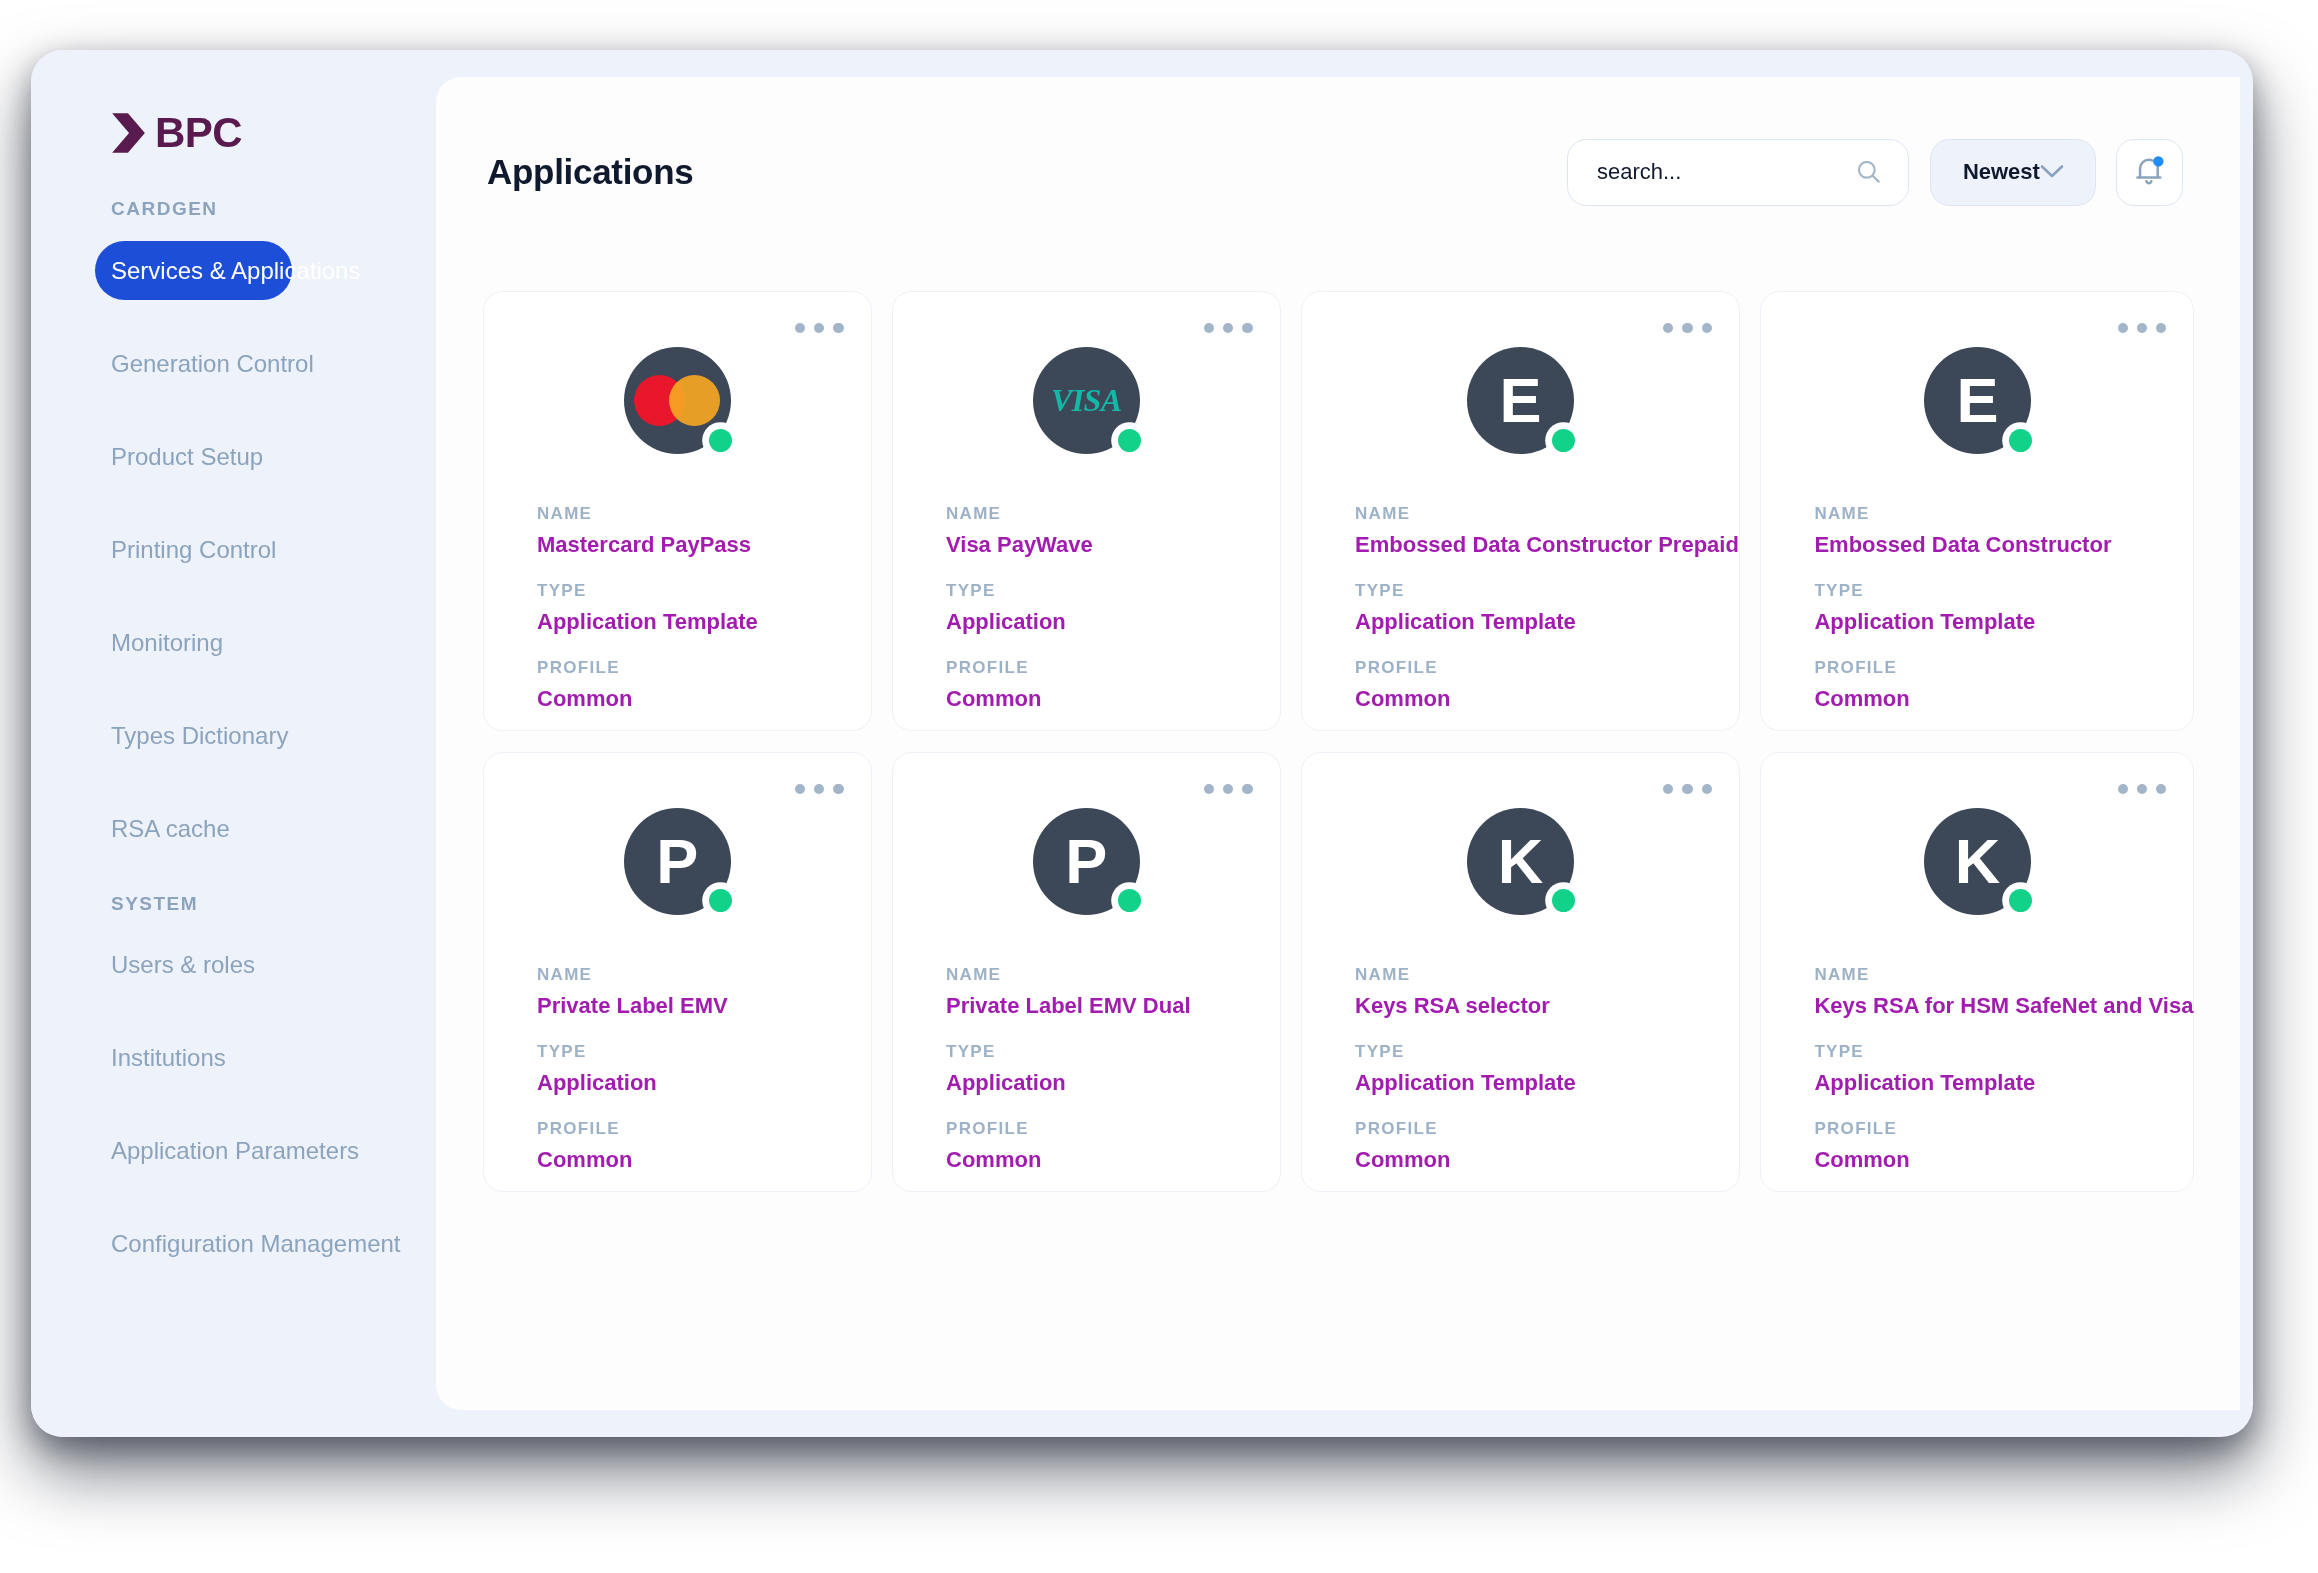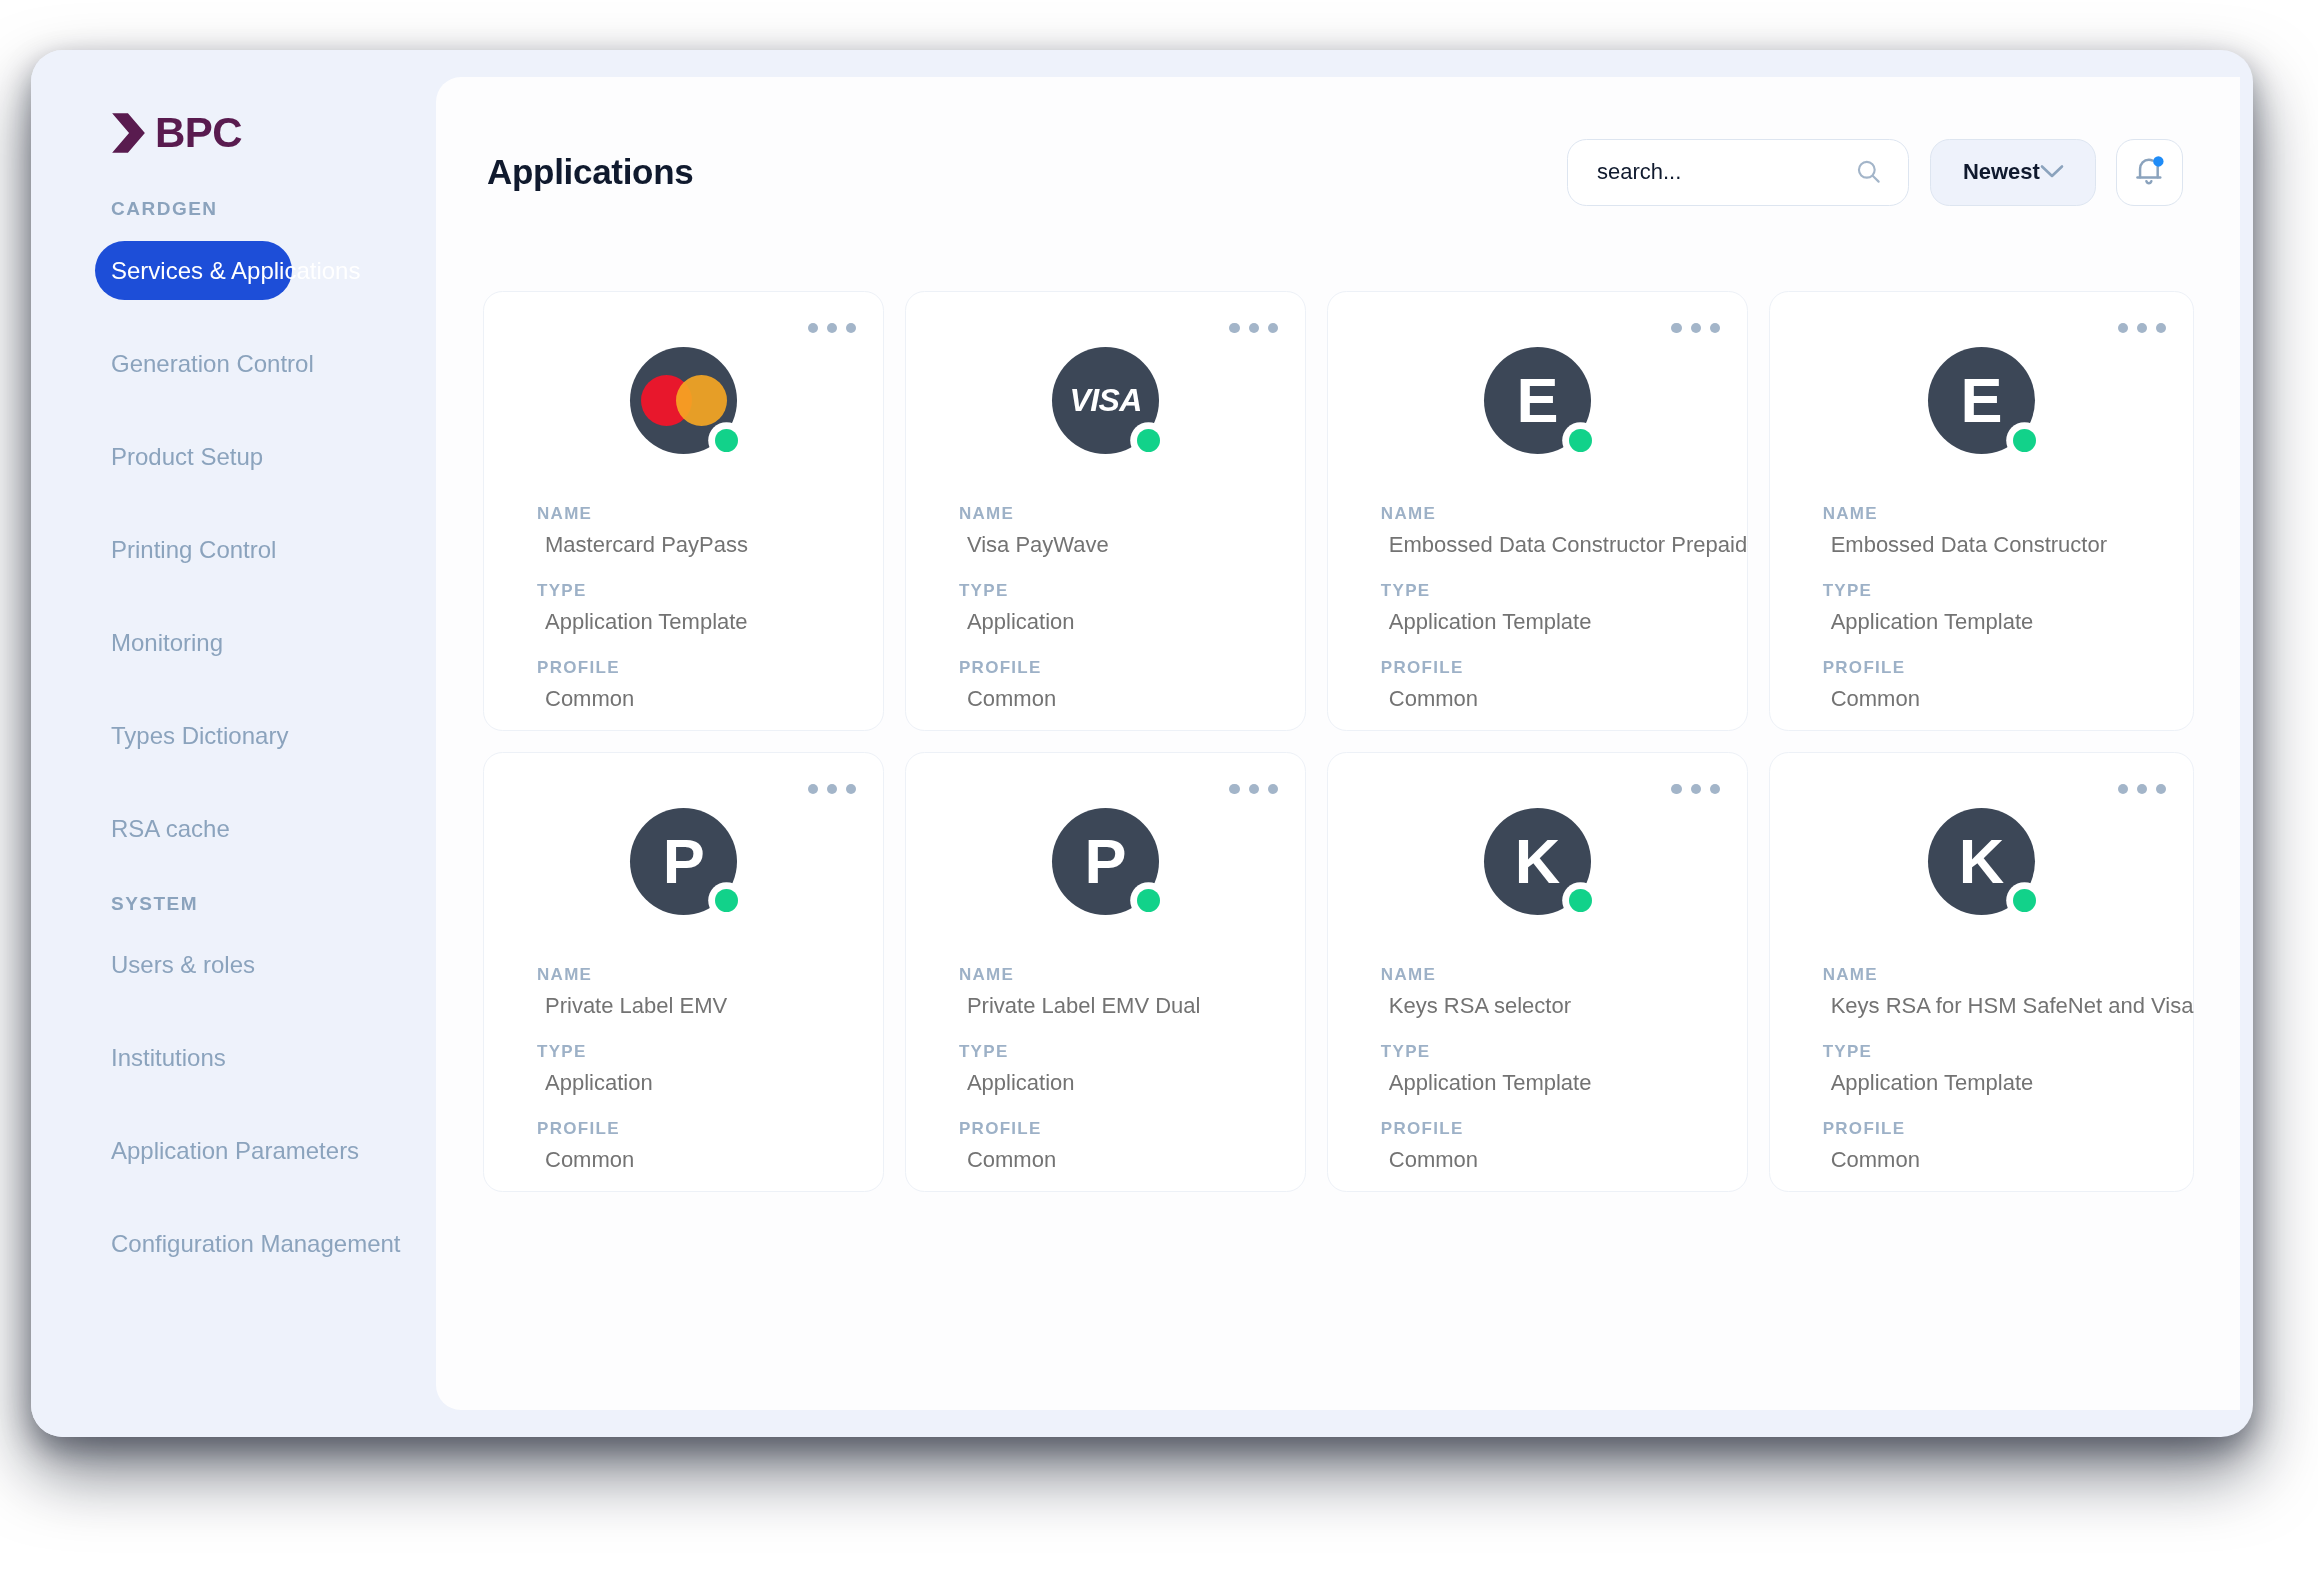--- a/index.html
+++ b/index.html
@@ -246,44 +246,43 @@
 
   
   .mc-logo { position: relative; width: 86px; height: 51px; }
   .mc-logo .c {
     position: absolute; top: 0; width: 51px; height: 51px; border-radius: 50%;
   }
   .mc-logo .red { left: 0; background: #e8172c; }
   .mc-logo .yel { right: 0; background: #f5a623; opacity: 0.92; }
 
   .visa-logo {
-    color: #ffffff;
+    color: #14b8a6;
     font-size: 32px;
     font-weight: 700;
     font-style: italic;
     letter-spacing: -0.6px;
-    font-family: Liberation Sans, sans-serif;
+    font-family: Liberation Serif, serif;
   }
 
   .card-body { padding: 50px 0 0 53px; }
   .field { margin-bottom: 23px; }
   .field:last-child { margin-bottom: 0; }
   .field-label {
     font-size: 17px;
     font-weight: 700;
     letter-spacing: 1.3px;
     color: #9db1c7;
     margin-bottom: 8px;
   }
   .field-value {
     font-size: 22px;
-    font-weight: 400;
-    color: #737373;
+    font-weight: 700;
+    color: #a21caf;
     white-space: nowrap;
-    margin-left: 8px;
   }
 </style>
 </head>
 <body>
 
 <div class="screen">
   <div class="window">
 
     <aside class="sidebar">
 

